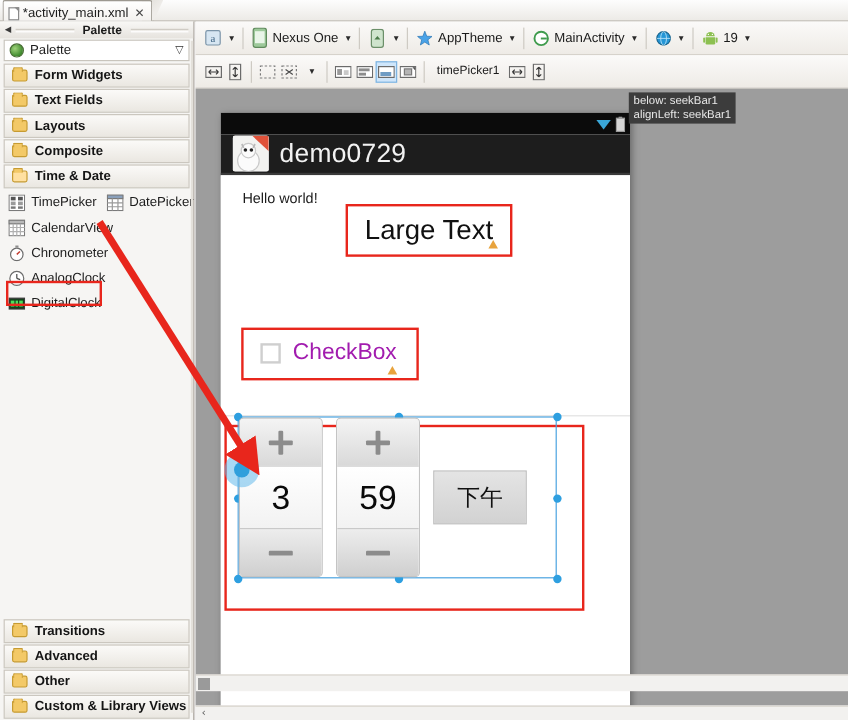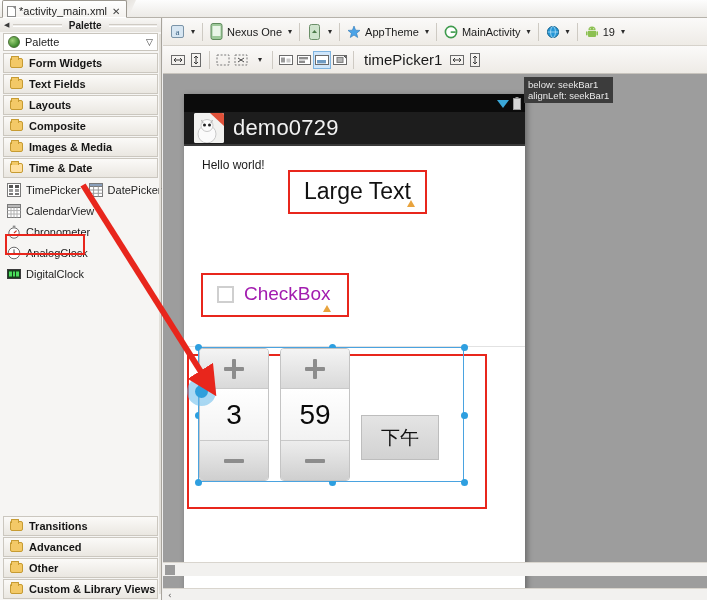--- a/index.html
+++ b/index.html
@@ -163,21 +163,21 @@
   }
   .tb-sep { width: 1px; height: 18px; background: #cecac3; margin: 0 4px; flex: 0 0 auto; }
   .caret { font-size: 8px; color: #2b2b2b; font-family: "DejaVu Sans", sans-serif; margin-left: 2px;}
   .tbtn {
     width: 18px; height: 18px;
     display: flex; align-items: center; justify-content: center;
     border: 1px solid transparent;
     cursor: default;
   }
   .tbtn.sel { background: #cfe6fb; border: 1px solid #7fb4e0; }
-  .tb-label { font-size: 15px; color: #1a1a1a; padding: 0 6px; }
+  .tb-label { font-size: 10px; color: #1a1a1a; padding: 0 6px; }
 
   
   .canvas {
     position: absolute; left: 0; top: 56px;
     width: 544px; height: 514px;
     background: #9d9d9d;
     overflow: hidden;
   }
   .device {
     position: absolute; left: 21px; top: 20px;
@@ -275,21 +275,21 @@
   .sp-plus, .sp-minus {
     position: relative; width: 20px; height: 20px;
   }
   .sp-plus::before, .sp-plus::after, .sp-minus::before {
     content: ""; position: absolute; background: #8c8c8c; border-radius: 1px;
   }
   .sp-plus::before { left: 0; top: 8px; width: 20px; height: 4px; }
   .sp-plus::after  { left: 8px; top: 0; width: 4px; height: 20px; }
   .sp-minus::before { left: 0; top: 8px; width: 20px; height: 4px; }
   .ampm-btn {
-    margin-top: 67px;
+    margin-top: 44px;
     width: 78px; height: 45px;
     background: linear-gradient(#e4e4e4, #d2d2d2);
     border: 1px solid #bdbdbd;
     display: flex; align-items: center; justify-content: center;
     font-size: 19px; color: #111;
     font-family: "DejaVu Sans", sans-serif;
   }
 
   .hrule { position: absolute; left: 0; top: 200px; width: 341px; height: 1px; background: #e2e2e2; }
 
@@ -377,24 +377,20 @@
         <span class="folder"></span>
         <span>Text Fields</span>
       </div>
       <div class="cat">
         <span class="folder"></span>
         <span>Layouts</span>
       </div>
       <div class="cat">
         <span class="folder"></span>
         <span>Composite</span>
-      </div>
-      <div class="cat">
-        <span class="folder"></span>
-        <span>Images &amp; Media</span>
       </div>
       <div class="cat">
         <span class="folder open"></span>
         <span>Time &amp; Date</span>
       </div>
 
       <div class="items">
         <div class="item-row">
           <div class="item">
             <svg class="wicon" viewBox="0 0 14 14">

